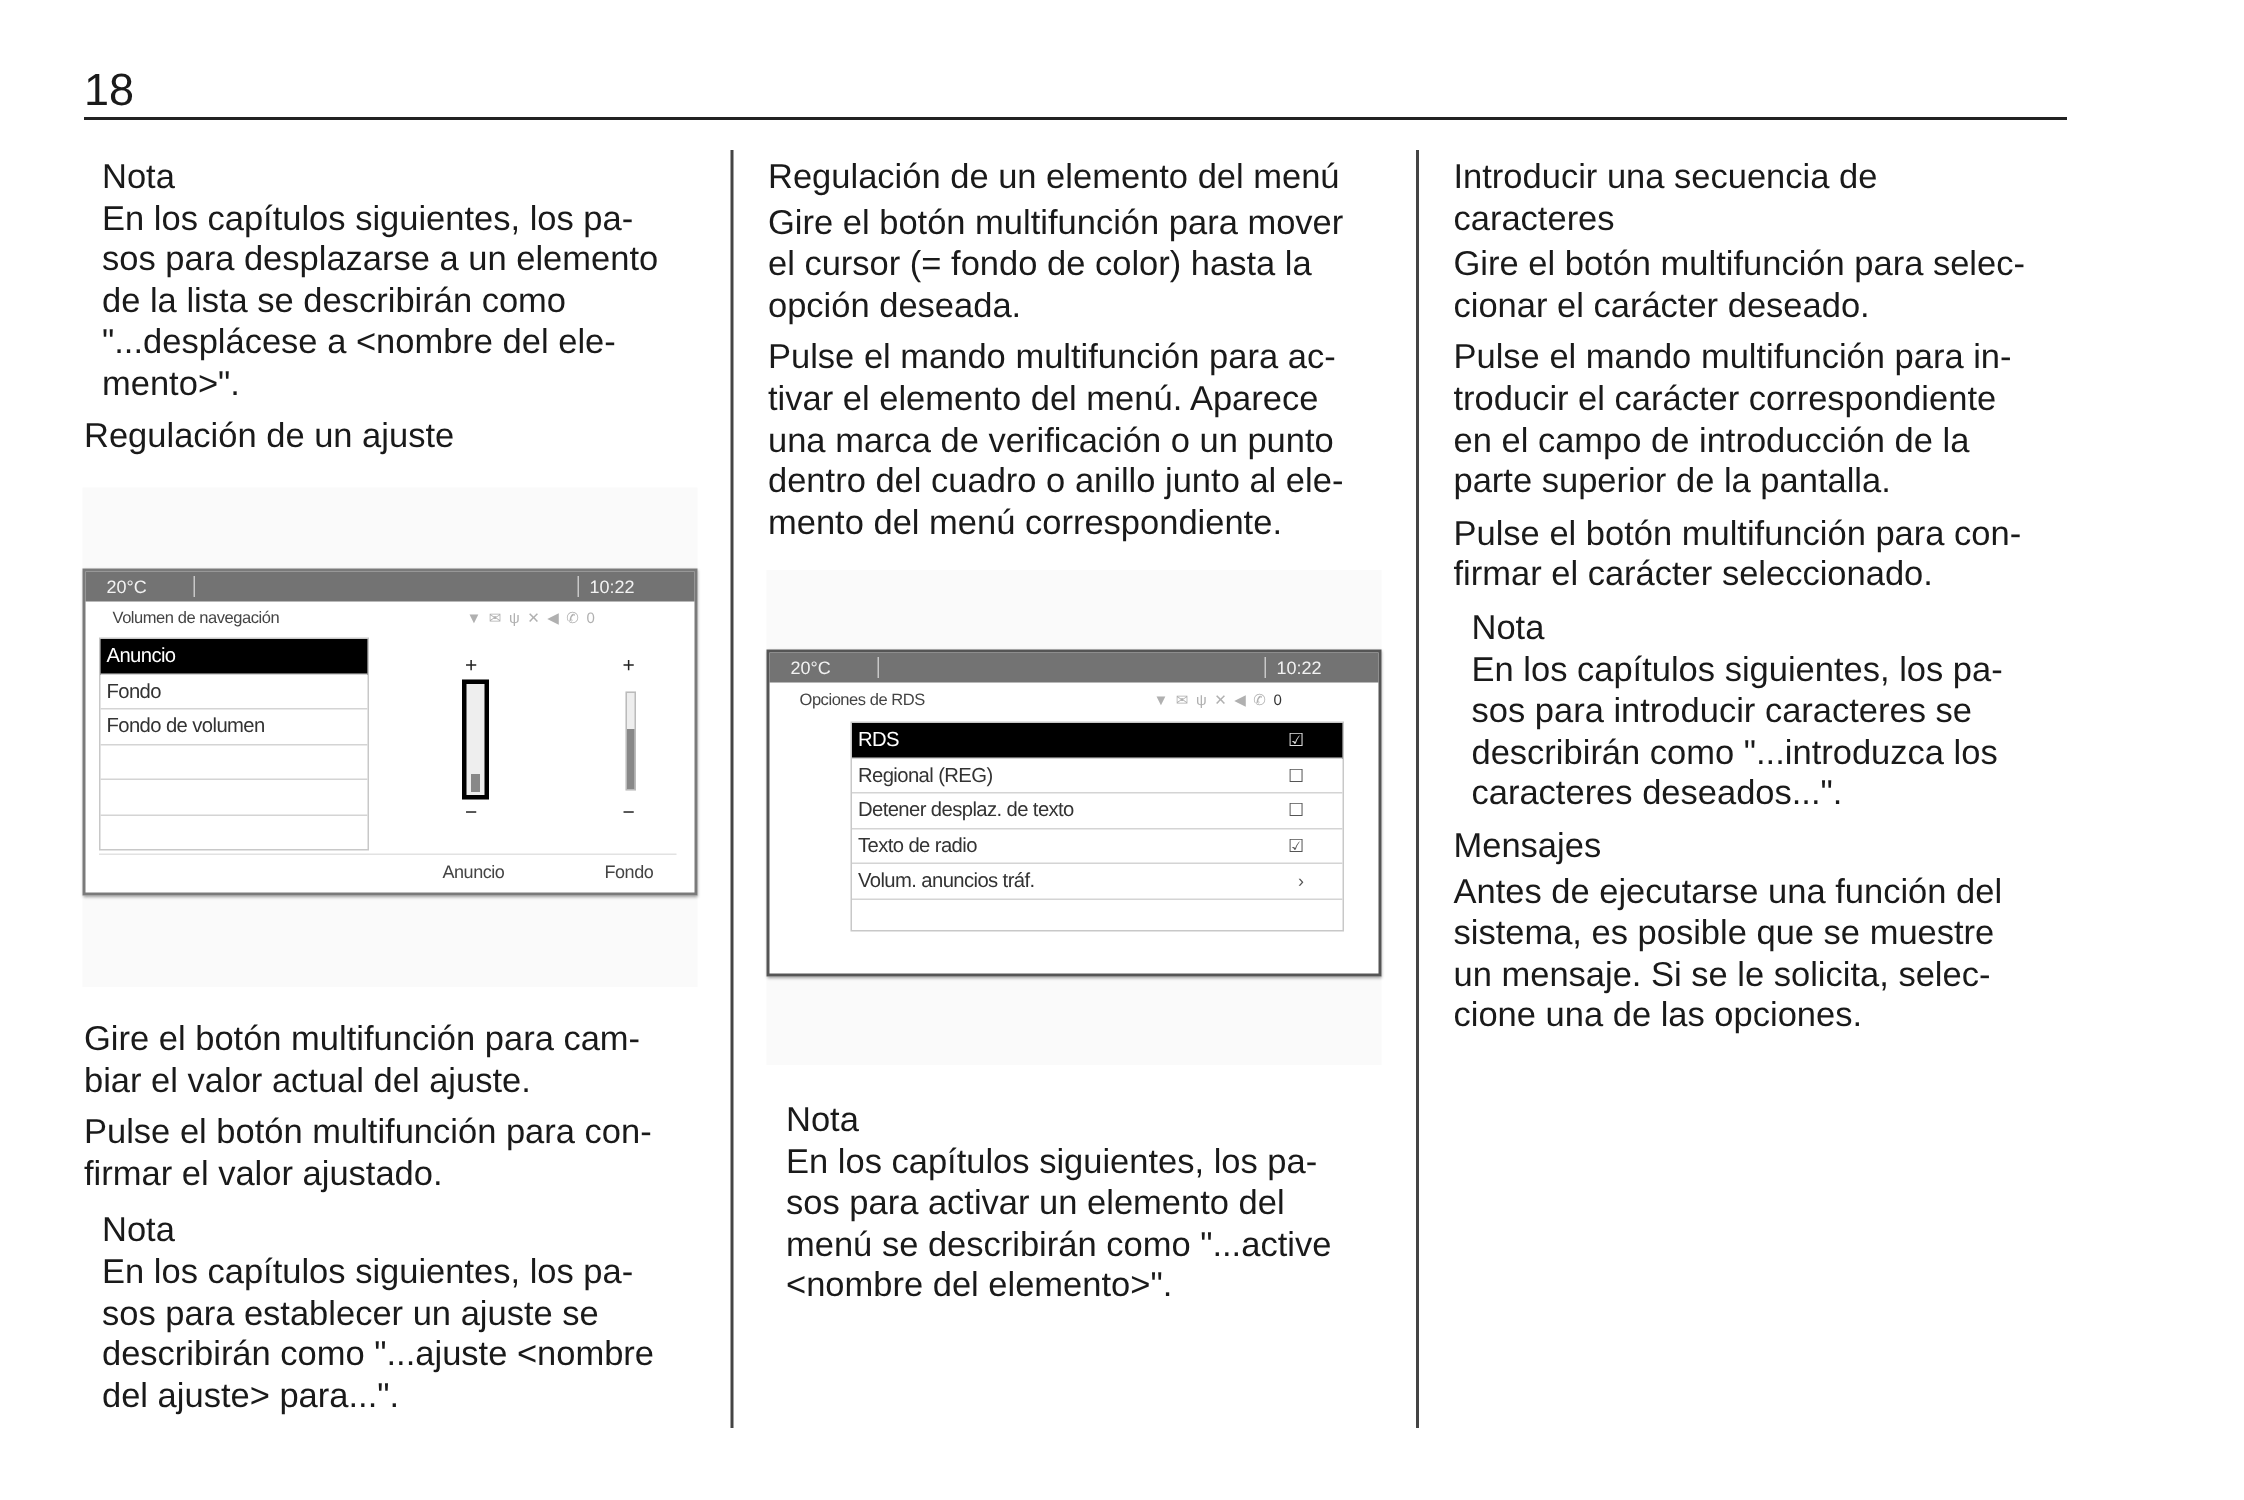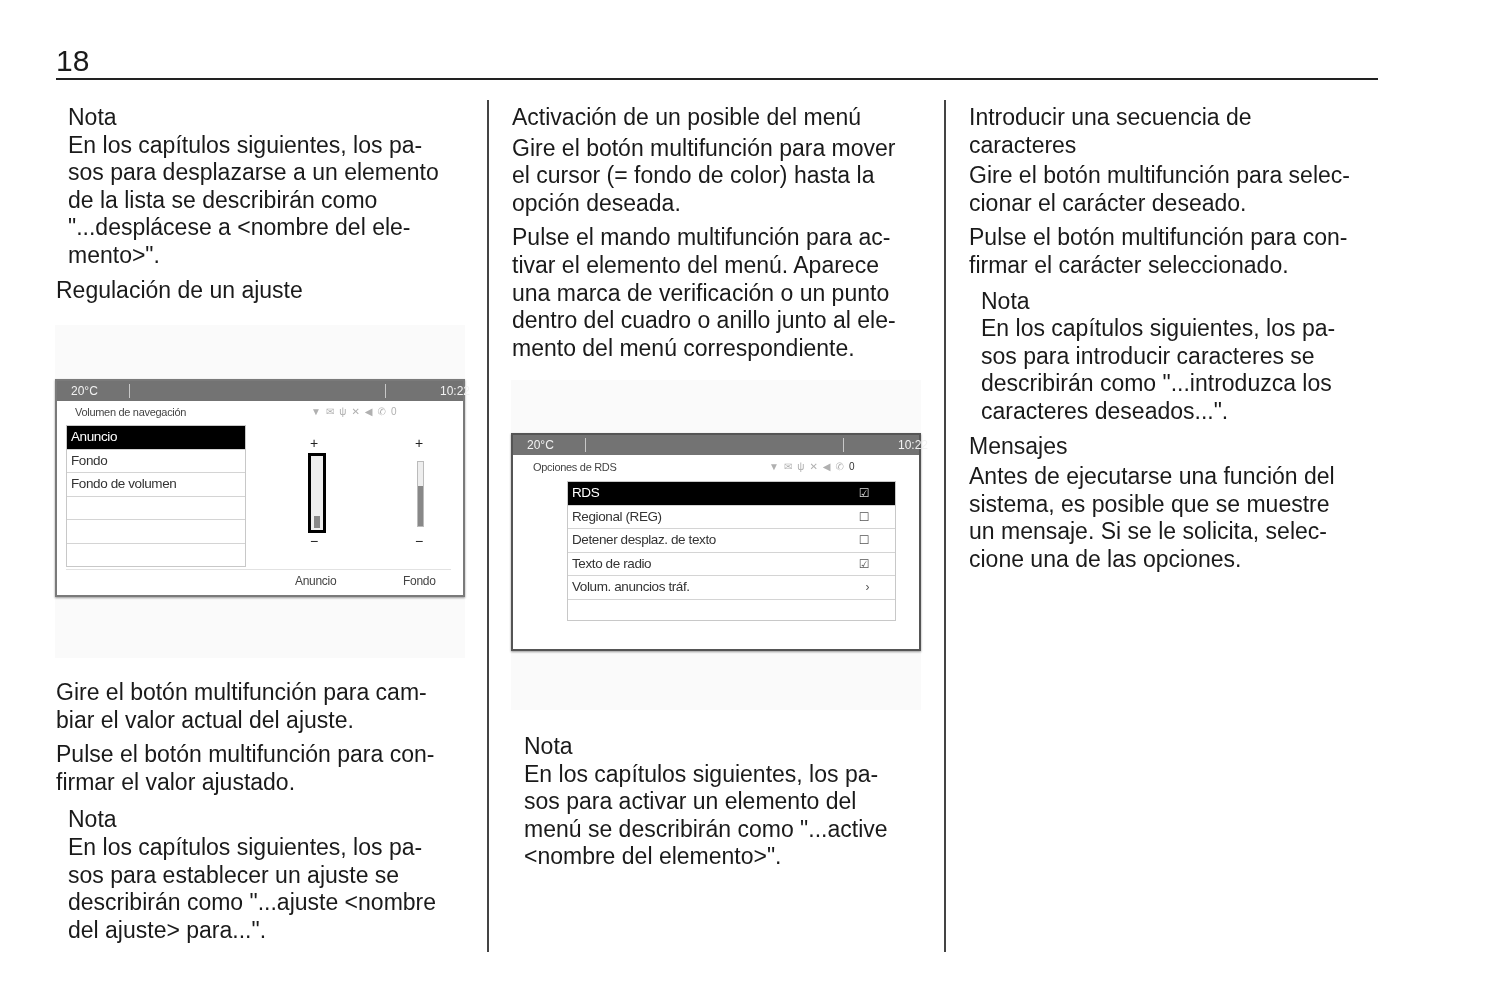--- a/index.html
+++ b/index.html
@@ -15,21 +15,21 @@
   .note { padding-left:12px; }
   .note .h { margin-bottom:0; }
 
   
   .shot-bg { position:absolute; background:#fafafa; }
   .screen { position:absolute; background:#ffffff; border:2px solid #7a7a7a; box-shadow:0 1px 2px #999; font-family:"Liberation Sans", sans-serif; }
   .topbar { position:absolute; left:0; right:0; top:0; height:20px; background:#737373; color:#f2f2f2; font-size:12px; }
   .topbar .temp { position:absolute; left:14px; top:3px; }
   .topbar .sep1 { position:absolute; left:72px; top:3px; width:1px; height:14px; background:#c8c8c8; }
   .topbar .sep2 { position:absolute; top:3px; width:1px; height:14px; background:#c8c8c8; }
-  .topbar .time { position:absolute; top:3px;margin-left:47px; }
+  .topbar .time { position:absolute; top:3px; }
   .subtitle { position:absolute; font-size:11px; color:#444; letter-spacing:-0.3px; }
   .status-icons { position:absolute; font-size:10px; color:#b0b0b0; letter-spacing:5px; }
   .status-icons .on { color:#333; }
   .list { position:absolute; border:1px solid #c8c8c8; background:#fff; }
   .row { height:22.5px; border-bottom:1px solid #d4d4d4; font-size:13.5px; color:#333; padding-left:4px; line-height:22px; position:relative; letter-spacing:-0.4px; }
   .row.sel { background:#000; color:#fff; }
   .row .ctl { position:absolute; right:26px; top:0; font-size:12px; color:#555; }
   .row.sel .ctl { color:#ddd; }
   .slider-col { position:absolute; }
   .slider-col .plus, .slider-col .minus { position:absolute; font-size:14px; color:#222; }
@@ -108,21 +108,21 @@
   <div class="note" style="margin-top:10px;">
     <div class="h">Nota</div>
     <div class="p">En los capítulos siguientes, los pa-
 sos para establecer un ajuste se
 describirán como "...ajuste &lt;nombre
 del ajuste&gt; para...".</div>
   </div>
 </div>
 
 <div class="col" style="left:512px; width:420px;">
-  <div class="h">Activación de un posible del menú</div>
+  <div class="h">Regulación de un elemento del menú</div>
   <div class="p">Gire el botón multifunción para mover
 el cursor (= fondo de color) hasta la
 opción deseada.</div>
   <div class="p">Pulse el mando multifunción para ac-
 tivar el elemento del menú. Aparece
 una marca de verificación o un punto
 dentro del cuadro o anillo junto al ele-
 mento del menú correspondiente.</div>
 </div>
 
@@ -171,20 +171,24 @@
 menú se describirán como "...active
 &lt;nombre del elemento&gt;".</div>
   </div>
 </div>
 
 <div class="col" style="left:969px; width:420px;">
   <div class="h">Introducir una secuencia de
 caracteres</div>
   <div class="p">Gire el botón multifunción para selec-
 cionar el carácter deseado.</div>
+  <div class="p">Pulse el mando multifunción para in-
+troducir el carácter correspondiente
+en el campo de introducción de la
+parte superior de la pantalla.</div>
   <div class="p">Pulse el botón multifunción para con-
 firmar el carácter seleccionado.</div>
   <div class="note" style="margin-top:8px;">
     <div class="h">Nota</div>
     <div class="p">En los capítulos siguientes, los pa-
 sos para introducir caracteres se
 describirán como "...introduzca los
 caracteres deseados...".</div>
   </div>
   <div class="h" style="margin-top:6px;">Mensajes</div>

